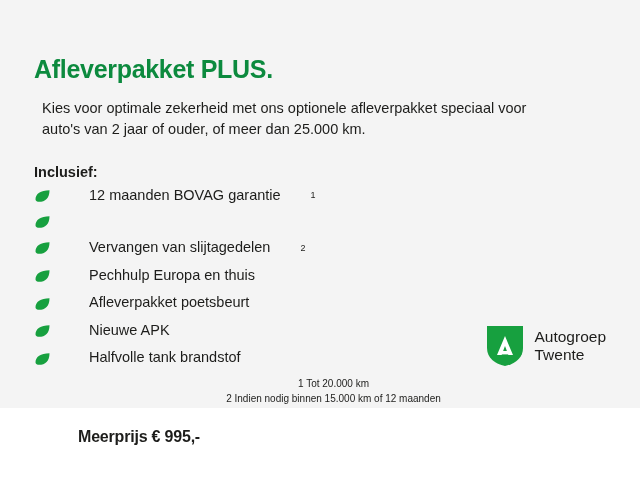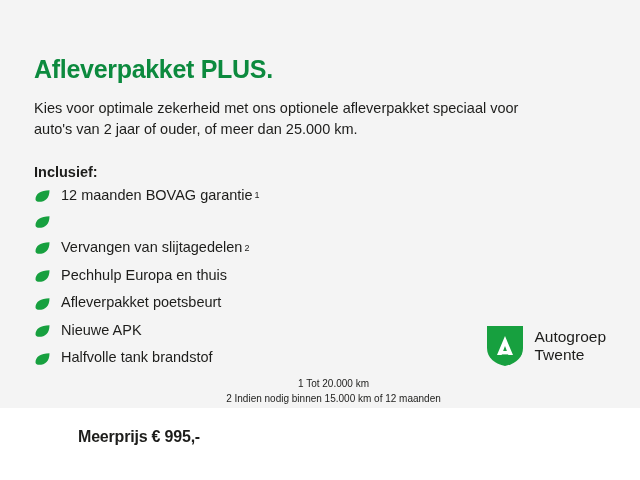--- a/index.html
+++ b/index.html
@@ -27,39 +27,40 @@
     font-weight: bold;
     color: #0c8a3e;
     letter-spacing: -0.3px;
     margin: 0 0 14px 0;
     line-height: 1.1;
   }
   .intro {
     font-size: 14.5px;
     line-height: 1.45;
     color: #1d1d1b;
-    margin: 0 0 24px 0;
+    margin: 0 0 24px 8px;
     max-width: 520px;
   }
   .incl-heading {
     font-size: 14.5px;
     font-weight: bold;
     margin: 0 0 6px 0;
   }
   ul.features {
     list-style: none;
     margin: 0;
     padding: 0;
   }
   ul.features li {
     display: flex;
     align-items: center;
     font-size: 14.5px;
     line-height: 1.35;
     margin: 0 0 8px 0;
+    gap: 28px;
   }
   .leaf {
     flex: 0 0 auto;
     width: 17px;
     height: 17px;
     margin-right: 10px;
     position: relative;
     display: inline-block;
   }
   .leaf svg { display: block; }

